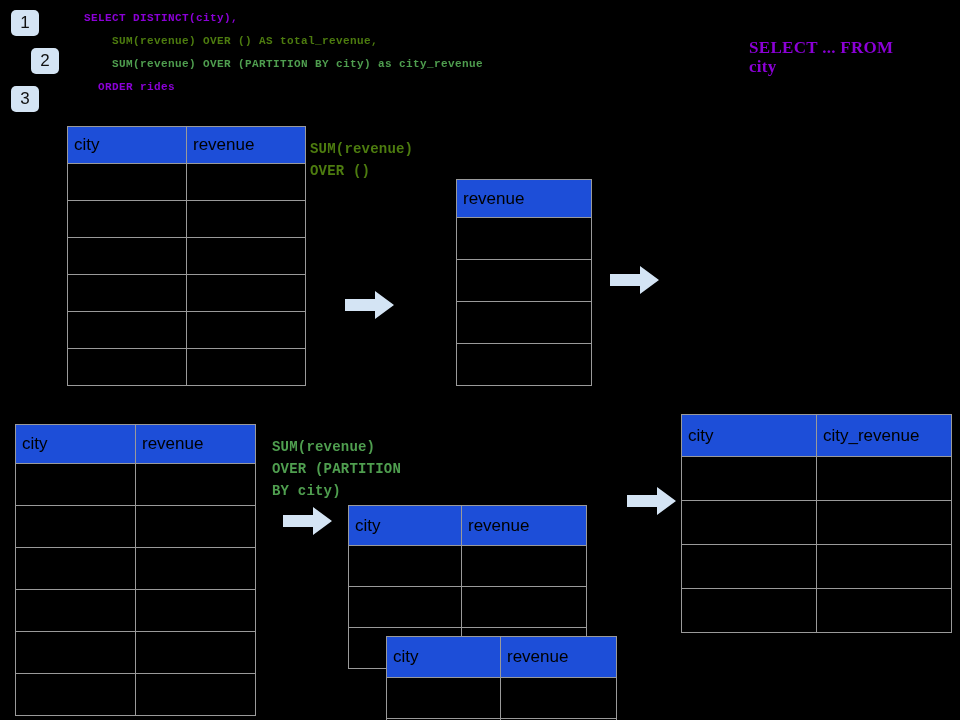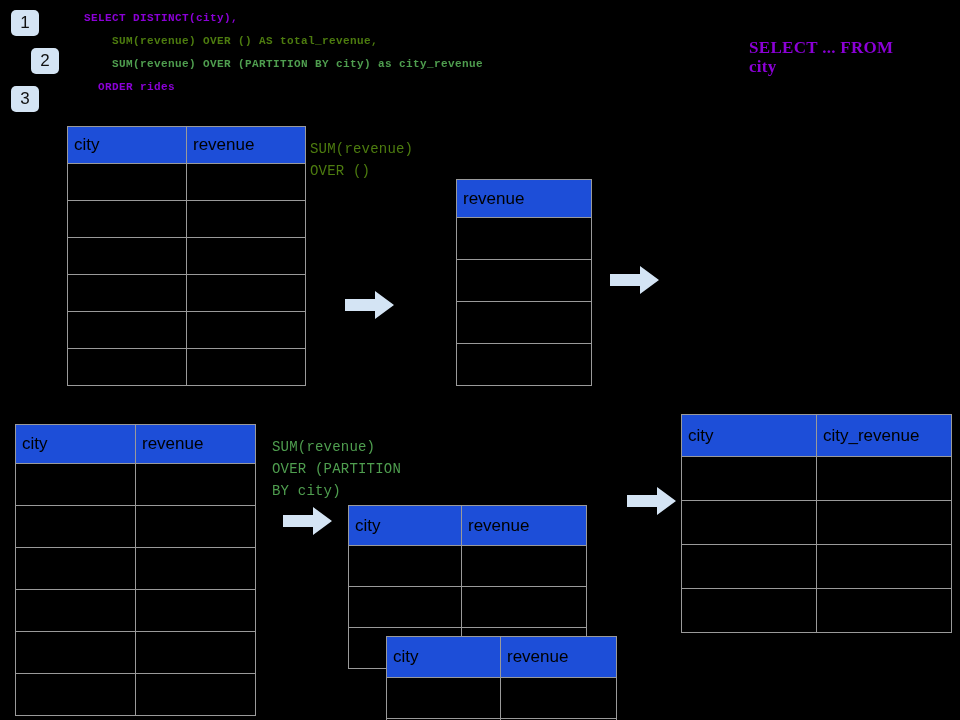--- a/index.html
+++ b/index.html
@@ -50,21 +50,21 @@
   }
   .c-purple { color: #8b00d7; }
   .c-red    { color: #4d7c0f; }
   .c-green  { color: #4f9e4f; }
 
   
   .annot {
     position: absolute;
     font-family: "Liberation Mono", monospace;
     font-size: 14px;
-    font-weight: normal;
+    font-weight: bold;
     white-space: pre;
     line-height: 22px;
     letter-spacing: 0.2px;
   }
 
   
   .tbl {
     position: absolute;
     border-collapse: collapse;
     table-layout: fixed;

